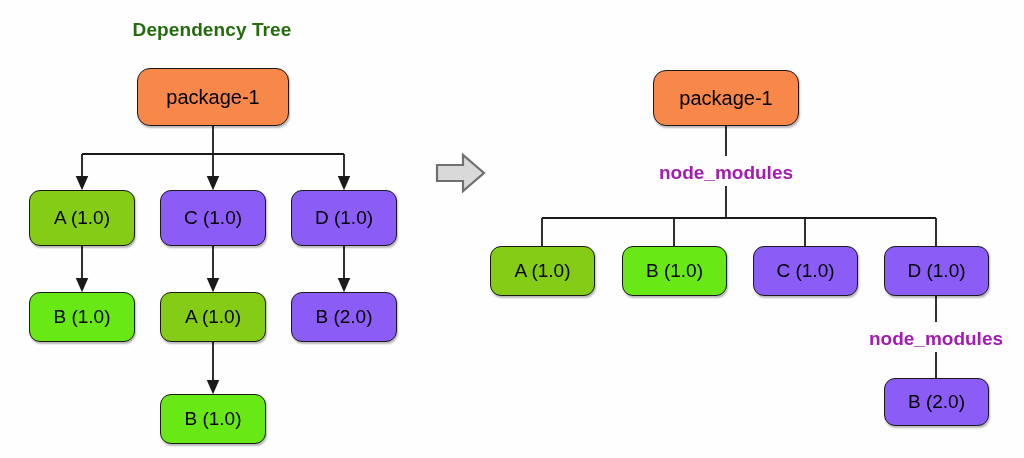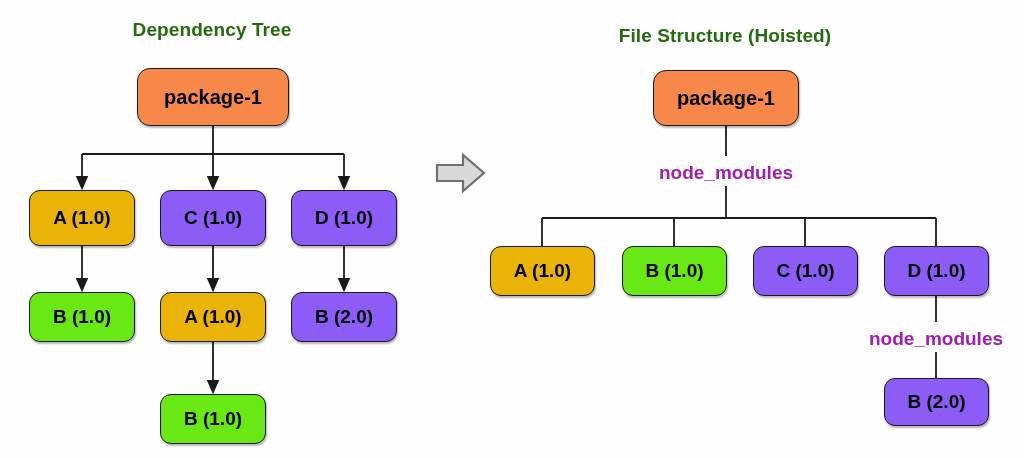--- a/index.html
+++ b/index.html
@@ -38,34 +38,34 @@
     transform: translateX(-50%);
   }
   .node {
     position: absolute;
     box-sizing: border-box;
     border: 1.6px solid #1a1a1a;
     border-radius: 11px;
     background: #ffffff;
     color: #000000;
     font-size: 19px;
-    font-weight: 700;
+    font-weight: 400;
     display: flex;
     align-items: center;
     justify-content: center;
     white-space: nowrap;
     box-shadow: 1px 1.5px 2px rgba(0,0,0,0.28);
   }
   .node.root {
     background: #f7884a;
     font-size: 20px;
     border-radius: 13px;
   }
   .node.pkg-a {
-    background: #eab308;
+    background: #84cc16;
   }
   .node.pkg-b {
     background: #68e815;
   }
   .node.plain {
     background: #8b5cf6;
   }
   .dir-label {
     position: absolute;
     color: #a21caf;
@@ -118,21 +118,20 @@
     <path d="M674,218 L674,246" stroke="#1a1a1a" stroke-width="1.8" fill="none"></path>
     <path d="M805,218 L805,246" stroke="#1a1a1a" stroke-width="1.8" fill="none"></path>
     <path d="M936,218 L936,246" stroke="#1a1a1a" stroke-width="1.8" fill="none"></path>
 
     <path d="M936,296 L936,322" stroke="#1a1a1a" stroke-width="1.8" fill="none"></path>
 
     <path d="M936,352 L936,378" stroke="#1a1a1a" stroke-width="1.8" fill="none"></path>
   </svg>
 
   <div class="panel-title" style="left:212px; top:19px;">Dependency Tree</div>
-  <div class="panel-title" style="left:725px; top:25px;">File Structure (Hoisted)</div>
 
   <div class="node root" style="left:137px; top:68px; width:152px; height:58px;">package-1</div>
   <div class="node pkg-a" style="left:29px; top:190px; width:106px; height:56px;">A (1.0)</div>
   <div class="node plain" style="left:160px; top:190px; width:106px; height:56px;">C (1.0)</div>
   <div class="node plain" style="left:291px; top:190px; width:106px; height:56px;">D (1.0)</div>
   <div class="node pkg-b" style="left:29px; top:292px; width:106px; height:50px;">B (1.0)</div>
   <div class="node pkg-a" style="left:160px; top:292px; width:106px; height:50px;">A (1.0)</div>
   <div class="node plain" style="left:291px; top:292px; width:106px; height:50px;">B (2.0)</div>
   <div class="node pkg-b" style="left:160px; top:394px; width:106px; height:50px;">B (1.0)</div>
 

